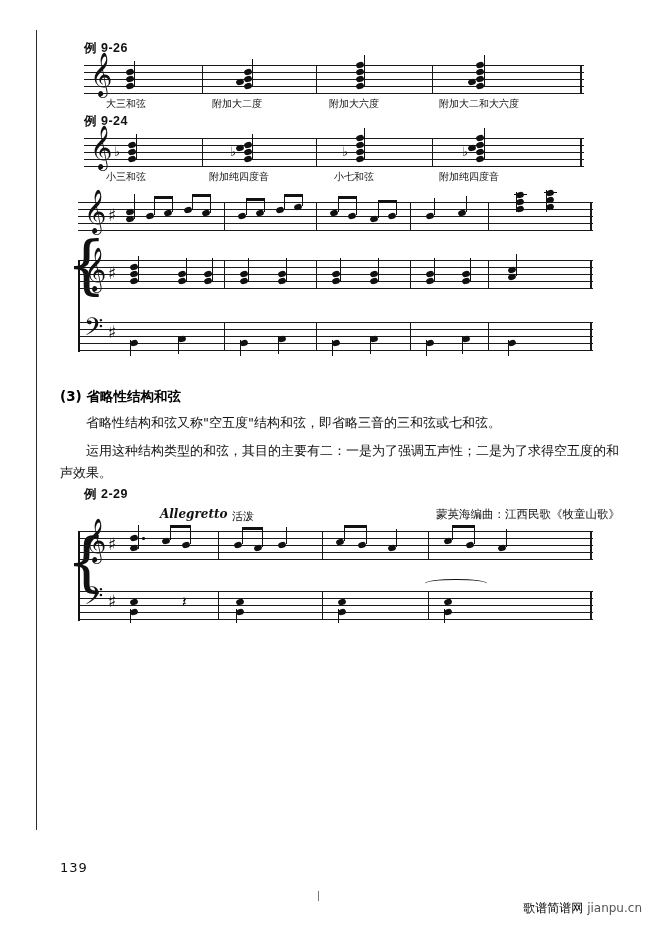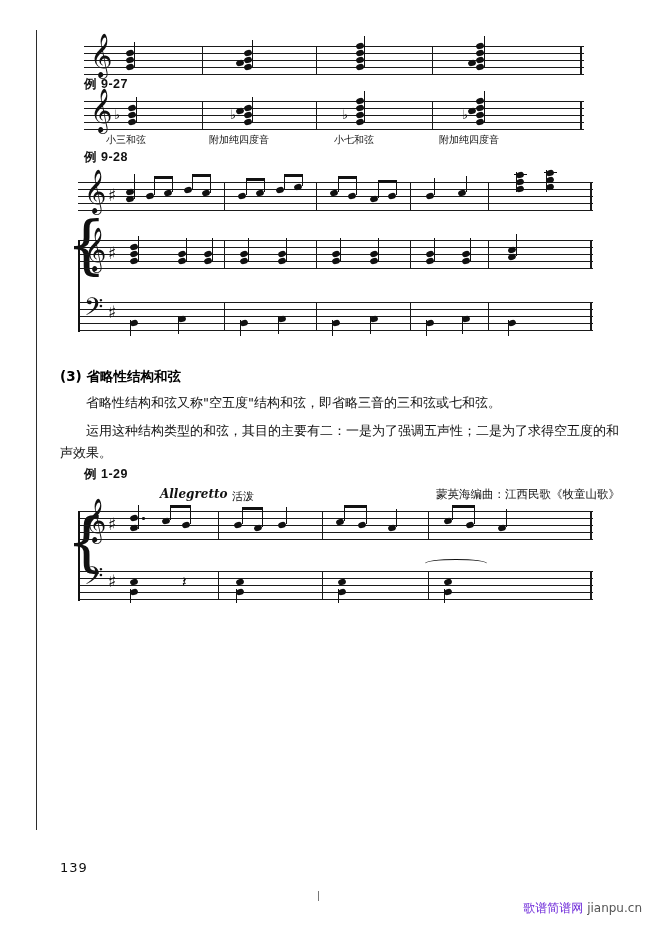--- a/index.html
+++ b/index.html
@@ -214,40 +214,41 @@
     letter-spacing: 1px;
   }
   .watermark {
     position: absolute;
     right: 14px;
     bottom: 10px;
     font-family: "DejaVu Sans", sans-serif;
     font-size: 12px;
     color: #2a2a2a;
   }
-  .watermark .wm-cn { color: #6d28d9; }
+  .watermark .wm-cn { color: #000000; }
   .watermark .wm-en { color: #555; }
   .tick {
     position: absolute;
     left: 318px;
     bottom: 26px;
     width: 1px;
     height: 10px;
     background: #777;
   }
 </style>
 </head>
 <body>
 
 <div class="page">
 
   <div class="margin-rule"></div>
 
   <div class="content">
 
+    <div class="ex-label">例 9-26</div>
 
     <div class="staff-block">
       <div class="staff" style="margin-left:24px; width:500px;">
         <div class="line l1"></div>
         <div class="line l2"></div>
         <div class="line l3"></div>
         <div class="line l4"></div>
         <div class="line l5"></div>
         <div class="clef-g">𝄞</div>
 
@@ -274,23 +275,29 @@
         <div class="notehead" style="left:392px; top:22px;"></div>
         <div class="notehead" style="left:392px; top:15px;"></div>
         <div class="notehead" style="left:392px; top:8px;"></div>
         <div class="notehead" style="left:392px; top:1px;"></div>
         <div class="notehead" style="left:384px; top:18px;"></div>
         <div class="stem" style="left:400px; top:-6px; height:31px;"></div>
 
         <div class="endbar" style="left:496px;"></div>
       </div>
 
+      <div style="position:relative; height:18px; margin-left:24px;">
+        <span class="chord-caption" style="left:22px; top:2px;">大三和弦</span>
+        <span class="chord-caption" style="left:128px; top:2px;">附加大二度</span>
+        <span class="chord-caption" style="left:245px; top:2px;">附加大六度</span>
+        <span class="chord-caption" style="left:355px; top:2px;">附加大二和大六度</span>
+      </div>
     </div>
 
-    <div class="ex-label">例 9-27</div>
+    <div class="ex-label">例 9-24</div>
 
     <div class="staff-block">
       <div class="staff" style="margin-left:24px; width:500px;">
         <div class="line l1"></div>
         <div class="line l2"></div>
         <div class="line l3"></div>
         <div class="line l4"></div>
         <div class="line l5"></div>
         <div class="clef-g">𝄞</div>
 
@@ -329,21 +336,20 @@
       </div>
 
       <div style="position:relative; height:18px; margin-left:24px;">
         <span class="chord-caption" style="left:22px; top:2px;">小三和弦</span>
         <span class="chord-caption" style="left:125px; top:2px;">附加纯四度音</span>
         <span class="chord-caption" style="left:250px; top:2px;">小七和弦</span>
         <span class="chord-caption" style="left:355px; top:2px;">附加纯四度音</span>
       </div>
     </div>
 
-    <div class="ex-label">例 9-28</div>
 
     <div class="staff-block" style="height:180px; margin-top:6px;">
 
       <div class="staff" style="position:absolute; left:18px; top:6px; width:515px;">
         <div class="line l1"></div>
         <div class="line l2"></div>
         <div class="line l3"></div>
         <div class="line l4"></div>
         <div class="line l5"></div>
         <div class="clef-g">𝄞</div>
@@ -519,21 +525,21 @@
         <div class="endbar" style="left:512px;"></div>
       </div>
 
       <div class="sys-bracket" style="left:18px; top:68px; height:92px;"></div>
     </div>
 
     <div class="heading" style="margin-top:16px;">(3) 省略性结构和弦</div>
     <p class="body-text indent">省略性结构和弦又称"空五度"结构和弦，即省略三音的三和弦或七和弦。</p>
     <p class="body-text indent">运用这种结构类型的和弦，其目的主要有二：一是为了强调五声性；二是为了求得空五度的和声效果。</p>
 
-    <div class="ex-label">例 1-29</div>
+    <div class="ex-label">例 2-29</div>
 
     <div class="staff-block" style="height:130px; margin-top:0;">
       <div class="tempo" style="left:100px; top:0px;">Allegretto</div>
       <div class="tempo-cn" style="left:172px; top:2px;">活泼</div>
       <div class="attribution" style="position:absolute; right:0; top:0; width:330px; margin:0;">蒙英海编曲：江西民歌《牧童山歌》</div>
 
       <div class="brace" style="left:6px; top:26px;">{</div>
 
       <div class="staff" style="position:absolute; left:18px; top:20px; width:515px;">
         <div class="line l1"></div>

